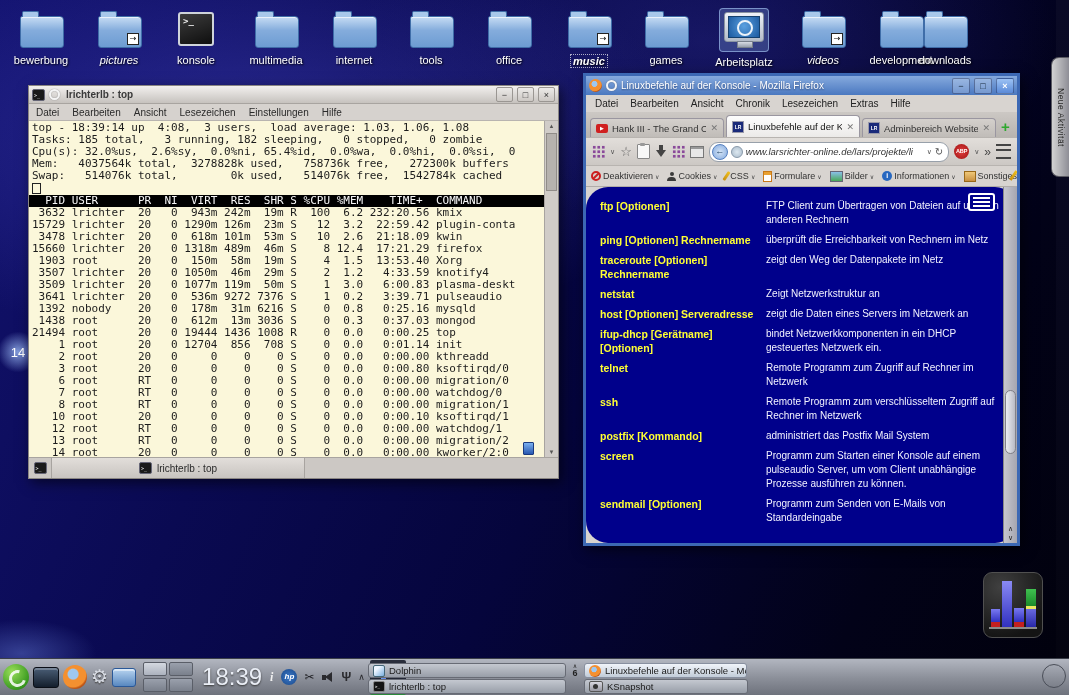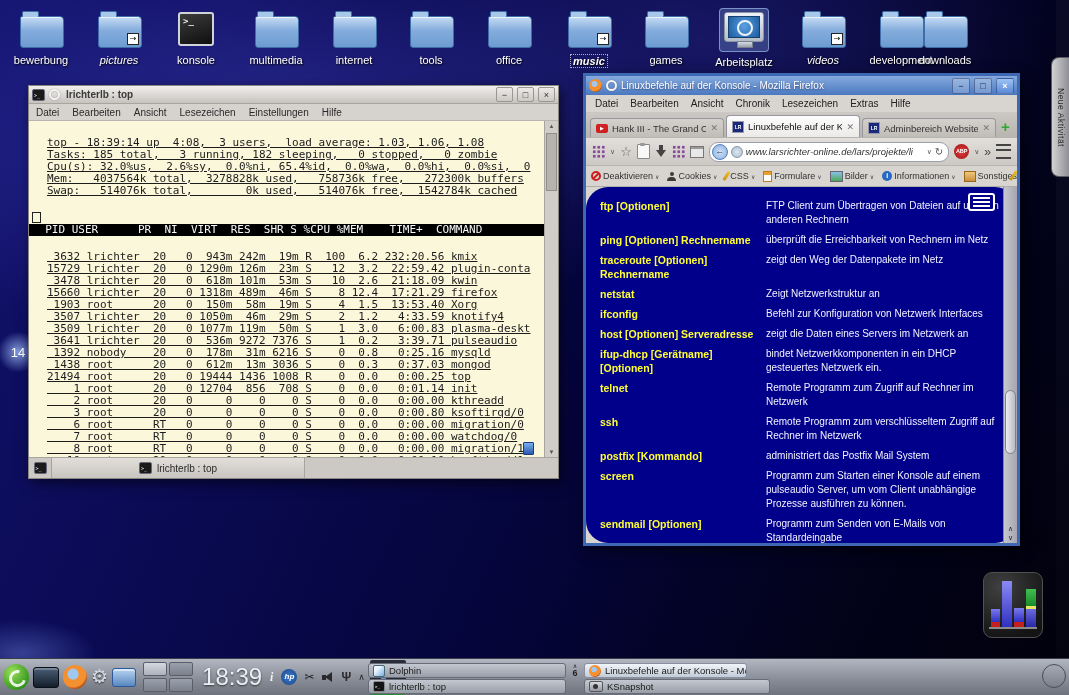--- a/index.html
+++ b/index.html
@@ -46,21 +46,21 @@
     display:flex;flex-direction:column;}
   .k-titlebar{height:17px;background:linear-gradient(#f2f0ee,#c6c2be);display:flex;align-items:center;
     gap:4px;padding:0 3px;border-bottom:1px solid #a8a4a0;flex:0 0 auto;}
   .k-wicon{width:13px;height:12px;background:#1a1a1a;border:1px solid #667;border-radius:2px;
     color:#fff;font:5px/11px "DejaVu Sans Mono",monospace;text-align:left;padding-left:1px;box-sizing:border-box;}
   .k-title{font-weight:bold;font-size:10px;color:#3a3a3a;margin-left:2px;flex:1;white-space:nowrap;overflow:hidden;}
   .k-menubar{height:16px;background:#d6d2ce;display:flex;gap:13px;align-items:center;padding:0 7px;
     font-size:10px;color:#2a2a2a;border-bottom:1px solid #b8b4b0;flex:0 0 auto;}
   .k-body{flex:1;display:flex;min-height:0;}
   .k-term{flex:1;background:#fbf7da;position:relative;padding:1px 0 0 3px;overflow:hidden;}
-  .k-term pre{margin:15px;font:11px/12px "DejaVu Sans Mono",monospace;color:#1c1c1c;white-space:pre;text-decoration:underline;}
+  .k-term pre{margin:0;font:11px/12px "DejaVu Sans Mono",monospace;color:#1c1c1c;white-space:pre;}
   .thead{background:#000;color:#f8f8f8;font:11px/12px "DejaVu Sans Mono",monospace;white-space:pre;
     margin-left:-3px;padding-left:3px;}
   .kcursor{width:7px;height:9px;border:1px solid #222;margin:1px 0;}
   .k-flag{position:absolute;right:10px;bottom:2px;width:9px;height:11px;
     background:linear-gradient(#7ab0f0,#2858b0);border:1px solid #1a3a80;border-radius:1px;}
   .k-scroll{width:13px;background:#d0ccc8;border-left:1px solid #a8a4a0;position:relative;flex:0 0 auto;}
   .k-scroll .arr{position:absolute;left:0;right:0;text-align:center;font-size:6px;color:#555;line-height:10px;}
   .k-thumb{position:absolute;left:1px;right:1px;top:12px;height:56px;background:#b6b2ae;border:1px solid #908c88;}
   .k-tabbar{height:20px;background:#ccc8c4;border-top:1px solid #a8a4a0;display:flex;align-items:stretch;flex:0 0 auto;}
   .k-tabbtn{width:22px;display:flex;align-items:center;justify-content:center;border-right:1px solid #a8a4a0;}
@@ -443,24 +443,20 @@
           </div>
           <div class="cmdrow">
             <div class="cmd">traceroute [Optionen] Rechnername</div>
             <div class="desc">zeigt den Weg der Datenpakete im Netz</div>
           </div>
           <div class="cmdrow">
             <div class="cmd">netstat</div>
             <div class="desc">Zeigt Netzwerkstruktur an</div>
           </div>
           <div class="cmdrow">
-            <div class="cmd">ifconfig</div>
-            <div class="desc">Befehl zur Konfiguration von Netzwerk Interfaces</div>
-          </div>
-          <div class="cmdrow">
             <div class="cmd">host [Optionen] Serveradresse</div>
             <div class="desc">zeigt die Daten eines Servers im Netzwerk an</div>
           </div>
           <div class="cmdrow">
             <div class="cmd">ifup-dhcp [Gerätname] [Optionen]</div>
             <div class="desc">bindet Netzwerkkomponenten in ein DHCP gesteuertes Netzwerk ein.</div>
           </div>
           <div class="cmdrow">
             <div class="cmd">telnet</div>
             <div class="desc">Remote Programm zum Zugriff auf Rechner im Netzwerk</div>
@@ -559,21 +555,21 @@
           <span>Dolphin</span>
         </div>
         <div class="tbtn active" style="left: 584px; top: 4px; width: 163px;">
           <span class="ffball ti-firefox"></span>
           <span>Linuxbefehle auf der Konsole - Moz</span>
         </div>
         <div class="tbtn" style="left: 368px; top: 20px; width: 198px;">
           <span class="ti-konsole">&gt;_</span>
           <span>lrichterlb : top</span>
         </div>
-        <div class="tbtn" style="left: 584px; top: 20px; width: 186px;">
+        <div class="tbtn" style="left: 584px; top: 20px; width: 164px;">
           <span class="ti-ksnap"></span>
           <span>KSnapshot</span>
         </div>
       </div>
     <div class="tovf">
       <div class="a">∧</div>
       <div class="n">6</div>
     </div>
     <div class="cashew"></div>
   </div>

